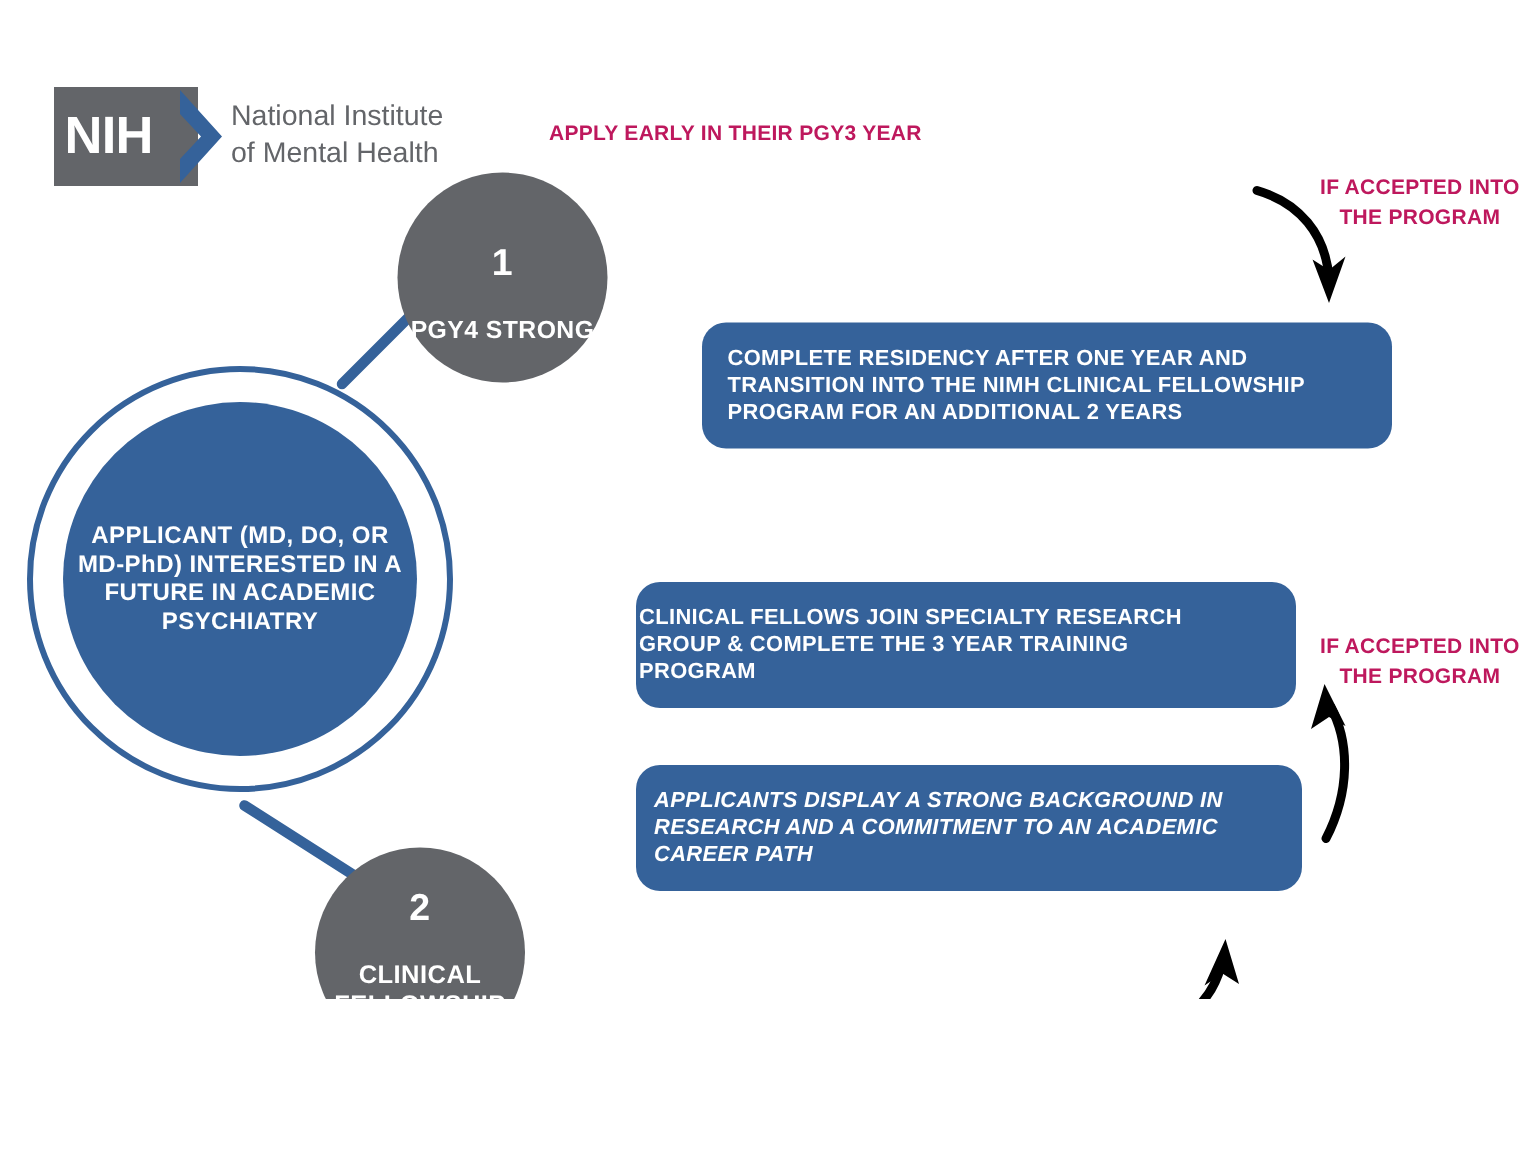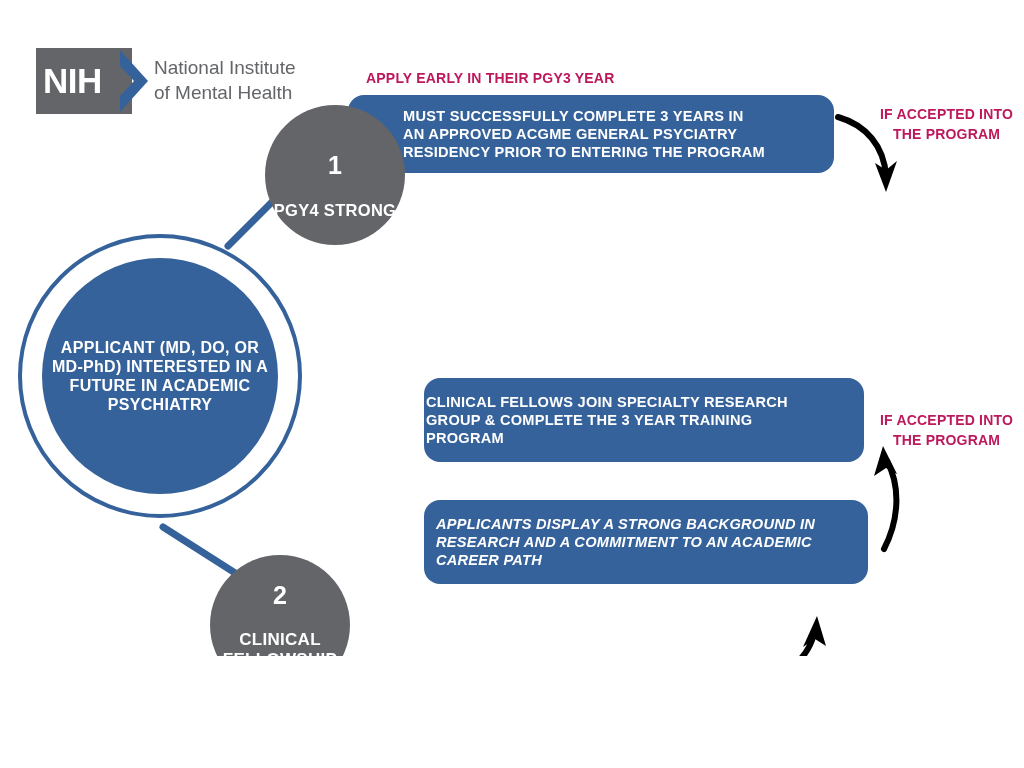--- a/index.html
+++ b/index.html
@@ -11,20 +11,21 @@
   body {
     font-family: "Liberation Sans", sans-serif;
     -webkit-font-smoothing: antialiased;
   }
   #canvas {
     position: relative;
     width: 1024px;
     height: 656px;
     background: #ffffff;
     overflow: hidden;
+    margin-top: 10px;
   }
 
   
   #nih-logo {
     position: absolute;
     left: 36px;
     top: 48px;
     width: 275px;
     height: 66px;
   }
@@ -194,23 +195,23 @@
     <div id="nih-mark-text">NIH</div>
     <svg id="nih-chevron" viewBox="0 0 34 66">
       <path d="M2 2 L30 33 L2 64 L2 48 L16 33 L2 18 Z" fill="#35629A"></path>
     </svg>
     <div id="nih-wordmark">National Institute
 of Mental Health</div>
   </div>
 
   <div class="plain-label" id="apply-early-label">APPLY EARLY IN THEIR PGY3 YEAR</div>
 
-  <div class="blue-box" id="box-1">MUST SUCCESSFULLY COMPLETE 3 YEARS IN
-AN APPROVED ACGME GENERAL PSYCIATRY
-RESIDENCY PRIOR TO ENTERING THE PROGRAM</div>
+  <div class="blue-box" id="box-2">COMPLETE RESIDENCY AFTER ONE YEAR AND
+TRANSITION INTO THE NIMH CLINICAL FELLOWSHIP
+PROGRAM FOR AN ADDITIONAL 2 YEARS</div>
 
   <div class="blue-box" id="box-3">CLINICAL FELLOWS JOIN SPECIALTY RESEARCH
 GROUP &amp; COMPLETE THE 3 YEAR TRAINING
 PROGRAM</div>
   <div class="blue-box" id="box-4">APPLICANTS DISPLAY A STRONG BACKGROUND IN
 RESEARCH AND A COMMITMENT TO AN ACADEMIC
 CAREER PATH</div>
 
   <div class="gray-circle" id="circle-1" style="z-index:4;">
     <div class="circle-text">

